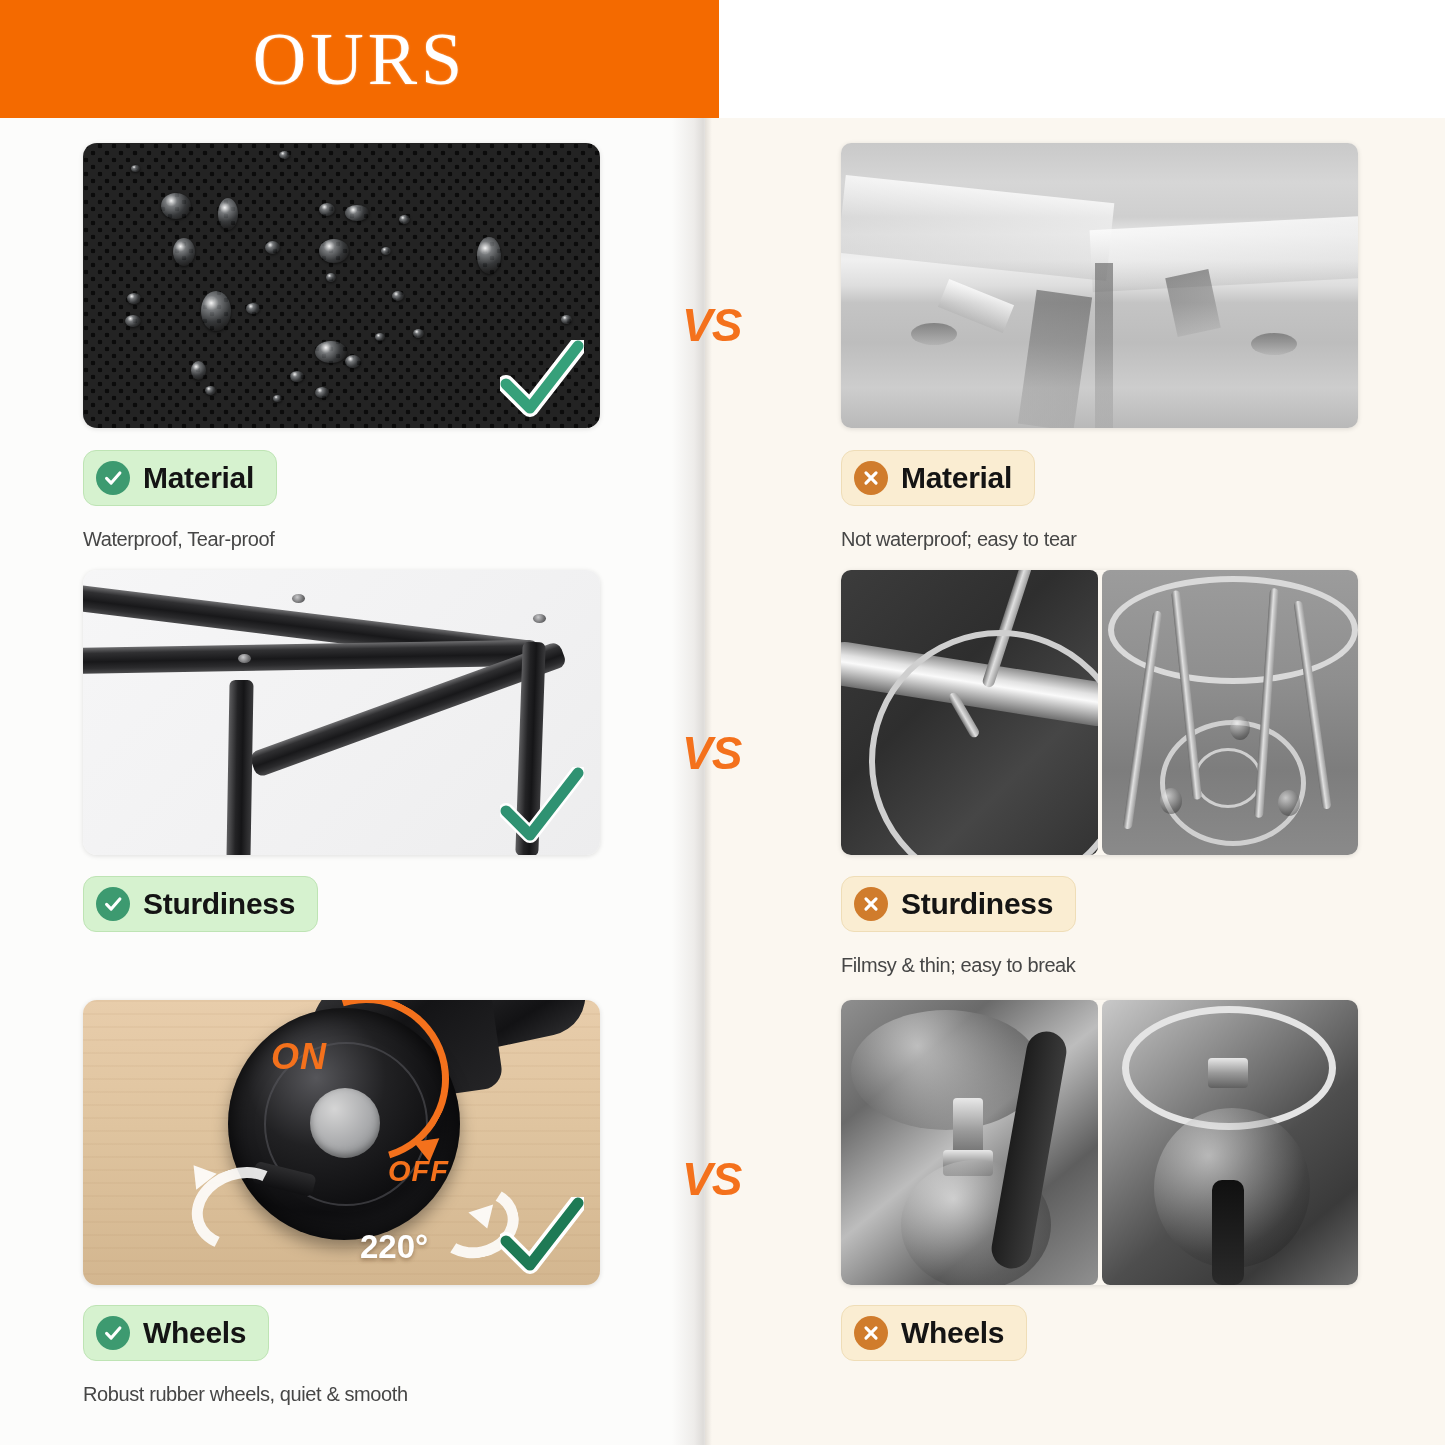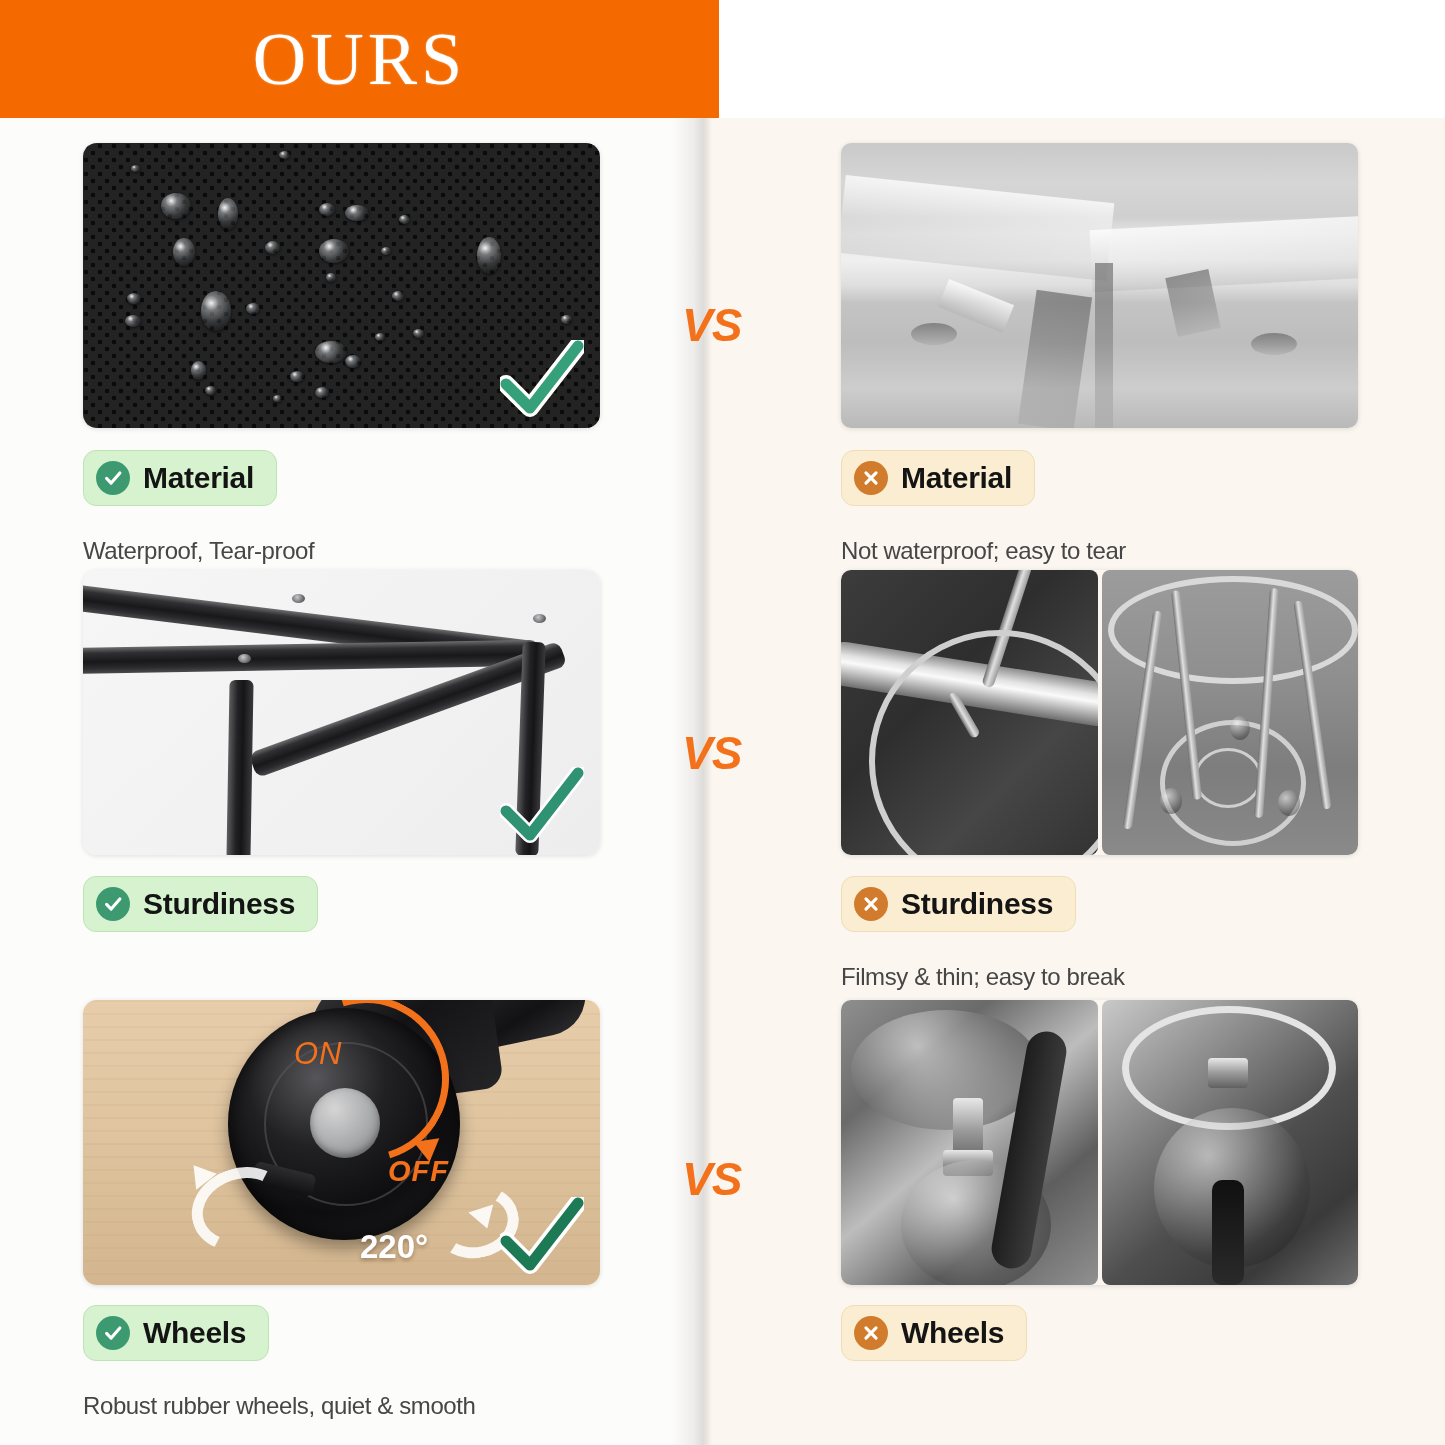--- a/index.html
+++ b/index.html
@@ -228,22 +228,22 @@
     left: 332px; top: 140px;
     width: 0; height: 0;
     border-left: 13px solid transparent;
     border-right: 13px solid transparent;
     border-top: 22px solid #F4711C;
     transform: rotate(-8deg);
   }
   .lbl-on {
     position: absolute;
     left: 188px; top: 36px;
-    font-size: 31px; font-weight: normal; font-style: italic;
-    color: #F4711C; letter-spacing: 1px; margin-left: 23px;
+    font-size: 36px; font-weight: bold; font-style: italic;
+    color: #F4711C; letter-spacing: 1px;
   }
   .lbl-off {
     position: absolute;
     left: 305px; top: 155px;
     font-size: 29px; font-weight: bold; font-style: italic;
     color: #F4711C; letter-spacing: 1px;
   }
   .lbl-360 {
     position: absolute;
     left: 277px; top: 228px;
@@ -417,22 +417,22 @@
   .icon-bad  { background: #D07C2C; }
   .badge-label {
     font-size: 30px;
     font-weight: bold;
     color: #141414;
     letter-spacing: -0.3px;
     white-space: nowrap;
     line-height: 1;
   }
   .caption {
-    margin-top: 32px;
-    font-size: 24px;
+    margin-top: 22px;
+    font-size: 20px;
     color: #464646;
     letter-spacing: -0.4px;
     white-space: nowrap;
     line-height: 1.1;
   }
 </style>
 </head>
 <body>
 
 <div class="page">

